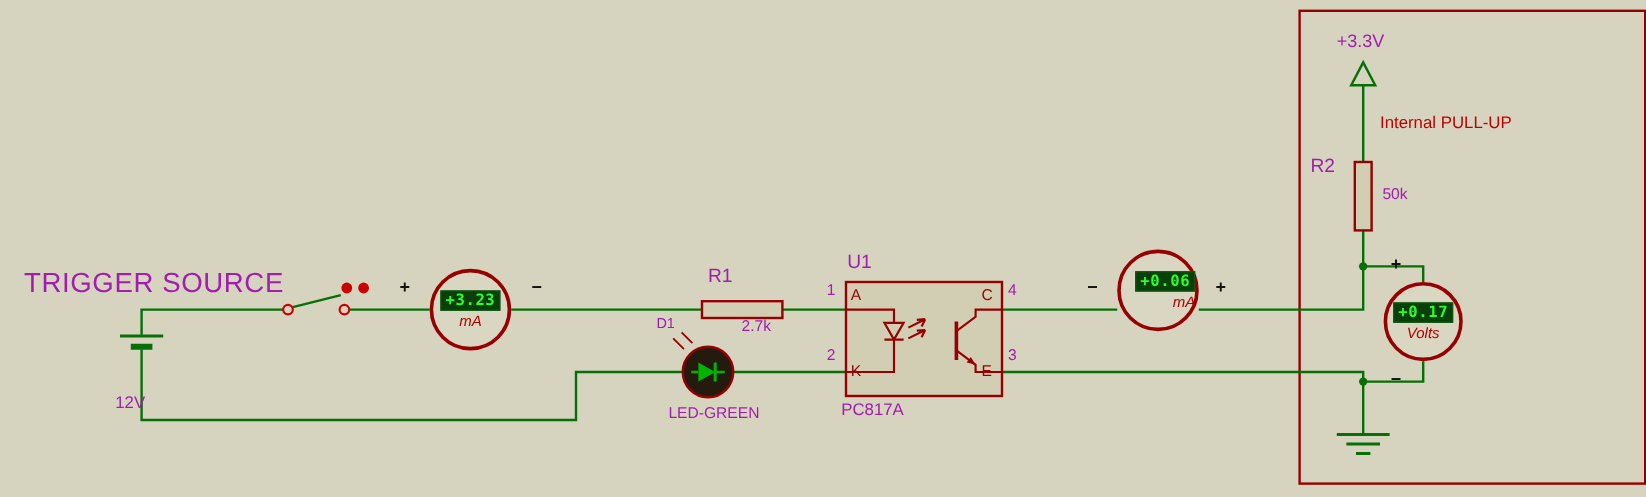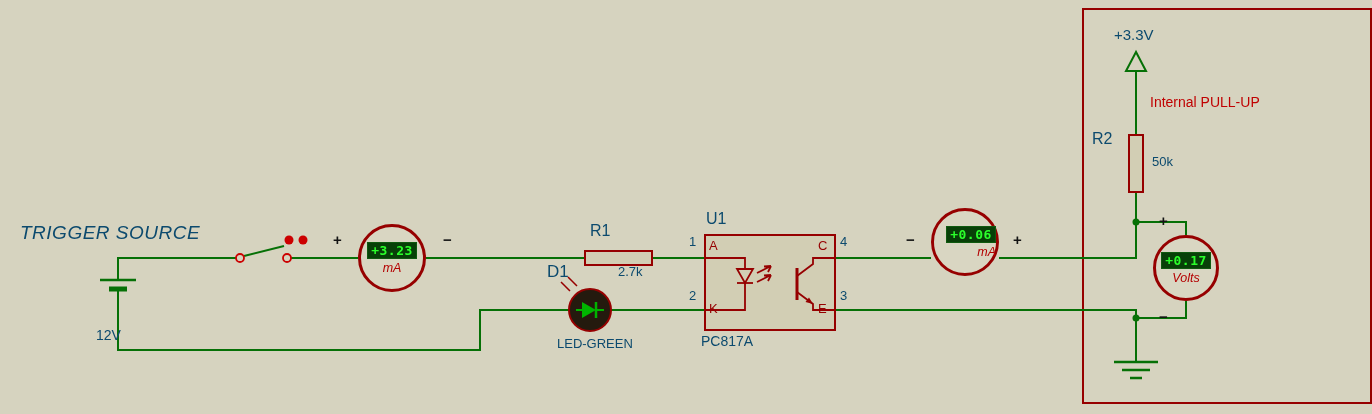--- a/index.html
+++ b/index.html
@@ -5,21 +5,21 @@
   * { margin:0; padding:0; box-sizing:border-box; }
   html,body { width:1372px; height:414px; background:#d6d3bf; }
   .canvas {
     position:relative; width:1372px; height:414px; background:#d6d3bf;
     font-family:"Liberation Sans", sans-serif; overflow:hidden;
   }
   .layer { position:absolute; left:0; top:0; }
   .mcu-box { position:absolute; left:1082px; top:8px; width:290px; height:396px;
              border:2px solid #960000; z-index:0; }
   svg.layer { z-index:1; }
-  .lbl { position:absolute; color:#0c4a6e; white-space:nowrap; z-index:2; }
+  .lbl { position:absolute; color:#a21caf; white-space:nowrap; z-index:2; }
   .maroon { color:#960000; }
   .redtxt { color:#c00000; }
   .meter { position:absolute; z-index:2; border:3px solid #960000; border-radius:50%;
            background:#d9d6c2; display:flex; flex-direction:column; align-items:center;
            justify-content:center; }
   .lcd { background:#084008; border:1px solid #0f5a0f; color:#2bff2b;
          font-family:"DejaVu Sans Mono", monospace; font-size:13px; font-weight:bold;
          width:50px; height:17px; display:flex; align-items:center; justify-content:center;
          letter-spacing:.5px; }
   .unit { font-style:italic; font-size:12.5px; color:#b40000; margin-top:2px; }
@@ -105,35 +105,35 @@
         <path d="M757 273 L771 266 M771 266 L764 266.5 M771 266 L768 272"></path>
         <path d="M757 282 L771 275 M771 275 L764 275.5 M771 275 L768 281"></path>
         <path d="M797 268 L797 300" stroke-width="3"></path>
         <path d="M797 276 L813 264 L813 258 L835 258"></path>
         <path d="M797 292 L813 304 L813 310 L835 310"></path>
       </g>
       <path d="M813 304 L805.5 302 L809 297.5 Z" fill="#960000"></path>
     </g>
   </svg>
 
-  <div class="lbl" style="left:20px; top:222px; font-size:19px; letter-spacing:.5px;font-style:italic;">TRIGGER SOURCE</div>
+  <div class="lbl" style="left:20px; top:222px; font-size:23px; letter-spacing:.5px;">TRIGGER SOURCE</div>
 
   <div class="lbl" style="left:96px; top:304px; font-size:14px;margin-top:23px;">12V</div>
 
   <div class="sign" style="left:333px; top:231px;">+</div>
   <div class="meter" style="left:358px; top:224px; width:68px; height:68px;">
     <div class="lcd">+3.23</div>
     <div class="unit">mA</div>
   </div>
   <div class="sign" style="left:443px; top:231px;">−</div>
 
   <div class="lbl" style="left:590px; top:222px; font-size:16px;">R1</div>
   <div class="lbl" style="left:618px; top:264px; font-size:13px;">2.7k</div>
 
-  <div class="lbl" style="left:547px; top:262px; font-size:17px;text-align:right;">D1</div>
+  <div class="lbl" style="left:547px; top:262px; font-size:12px;text-align:right;">D1</div>
   <div class="lbl" style="left:557px; top:336px; font-size:13px;">LED-GREEN</div>
 
   <div class="lbl" style="left:706px; top:210px; font-size:16px;">U1</div>
   <div class="lbl" style="left:701px; top:333px; font-size:14px;">PC817A</div>
 
   <div class="lbl" style="left:689px; top:234px; font-size:13px;">1</div>
   <div class="lbl" style="left:689px; top:288px; font-size:13px;">2</div>
   <div class="lbl" style="left:840px; top:234px; font-size:13px;">4</div>
   <div class="lbl" style="left:840px; top:288px; font-size:13px;">3</div>
 

